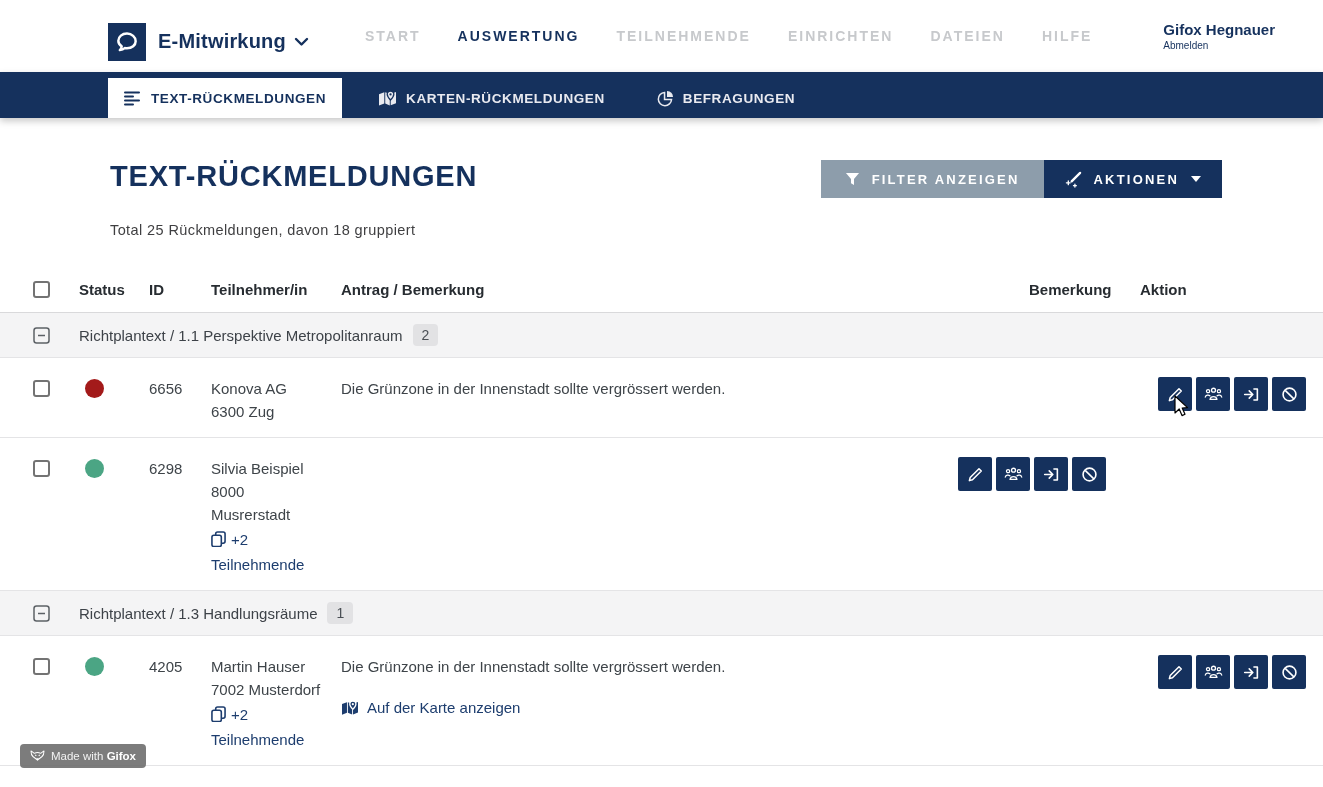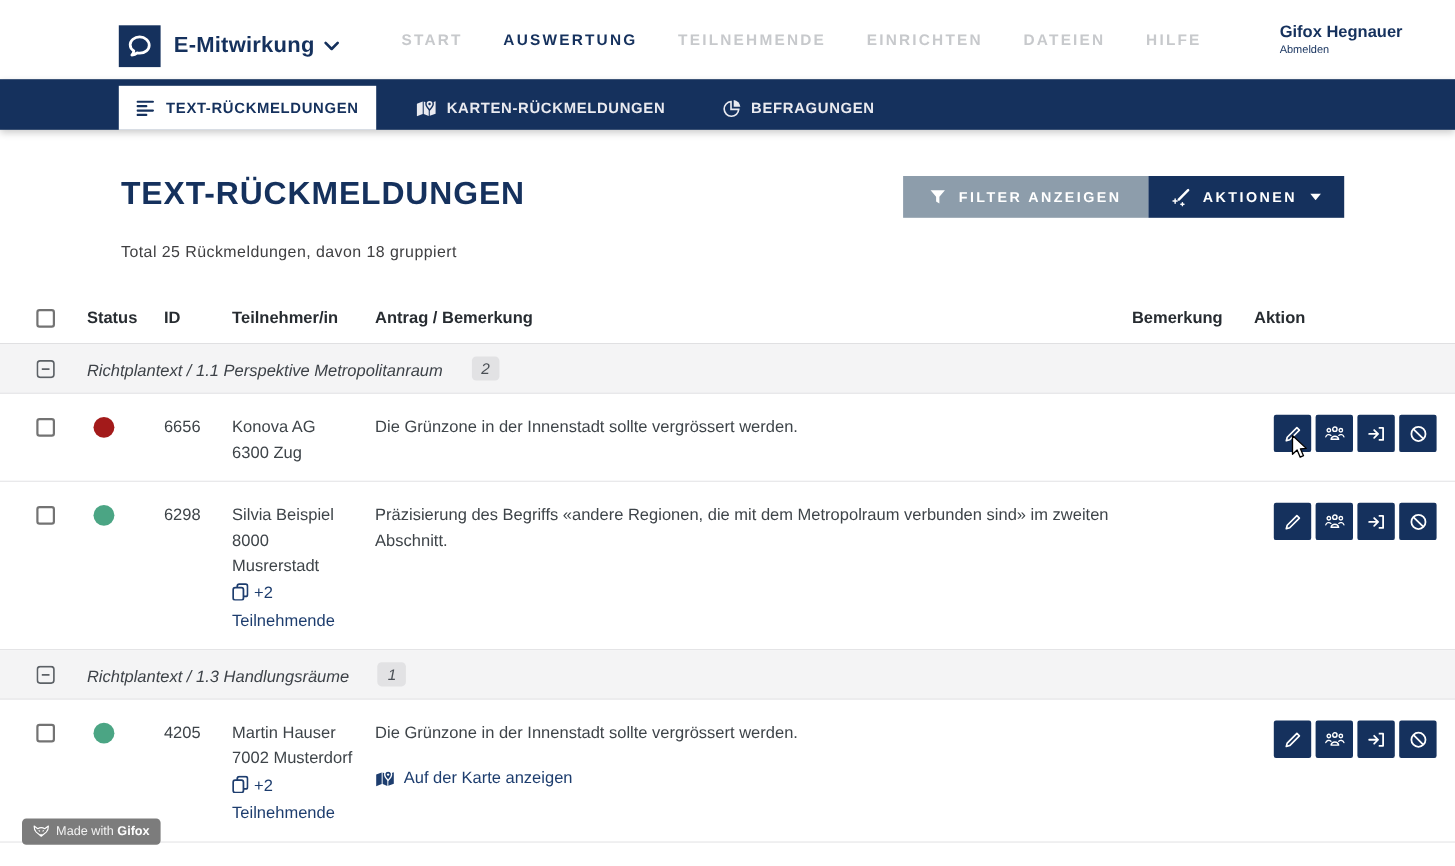--- a/index.html
+++ b/index.html
@@ -42,21 +42,21 @@
   .btn-actions{ background:var(--navy); padding:0 21px; }
   .summary{ margin:24px 101px 0 110px; font-size:14.5px; letter-spacing:.4px; color:#3f3f41; }
 
   
   .table{ margin-top:29px; width:1323px; }
   .trow{ display:grid; grid-template-columns:46px 70px 62px 130px 688px 111px 1fr; border-bottom:1px solid var(--row-border);padding-left:16px; }
   .cell{ padding-left:17px; }
   .thead{ height:46px; align-items:center; border-bottom:1px solid #d9d9db; }
   .thead .cell{ font-size:15px; font-weight:bold; color:#272c31; }
   .group-row{ background:var(--group-bg); height:45px; align-items:center; grid-template-columns:46px 1fr; }
-  .group-label-wrap{ display:flex; align-items:flex-end; gap:26px; padding-left:17px;font-style:italic; }
+  .group-label-wrap{ display:flex; align-items:center; gap:10px; padding-left:17px; }
   .group-label{ font-size:15px; color:#3d4248; }
   .g-badge{ background:#e2e2e4; color:#4a4f55; font-size:14px; padding:3px 9px; border-radius:4px; }
   .data-row .cell{ padding-top:19px; padding-bottom:14px; font-size:15px; line-height:23px; }
   .status-dot{ width:19px; height:19px; border-radius:50%; margin-left:6px; margin-top:2px; }
   .p-extra{ margin-top:2px; }
   .link{ color:var(--navy-link); cursor:pointer; display:inline; }
   .link .lic{ display:inline-block; vertical-align:-2px; margin-right:5px; }
   .map-line{ margin-top:18px; display:flex; align-items:center; gap:8px; color:var(--navy-link); cursor:pointer; }
   .cell-aktion{ display:flex; justify-content:flex-end; gap:4px; padding-right:17px; }
   .abtn{ width:34px; height:34px; background:var(--navy); border:none; border-radius:2px; display:flex; align-items:center; justify-content:center; cursor:pointer; flex:none; }
@@ -257,24 +257,20 @@
         <span class="link">
           <span class="lic">
             <svg width="15" height="16" viewBox="0 0 16 17">
                   <rect x="5" y="1" width="10" height="12" rx="2" fill="none" stroke="#1d3d6e" stroke-width="1.7"></rect>
                   <rect x="1" y="4.5" width="10" height="12" rx="2" fill="#fff" stroke="#1d3d6e" stroke-width="1.7"></rect>
                 </svg>
           </span><span>+2 Teilnehmende</span>
         </span>
       </div>
     </div>
-    <div class="cell">
-      <div>Präzisierung des Begriffs «andere Regionen, die mit dem Metropolraum verbunden sind» im zweiten Abschnitt.</div>
-
-    </div>
     <div class="cell"></div>
     <div class="cell cell-aktion">
       <button class="abtn">
         <span style="display:flex">
           <svg width="17" height="17" viewBox="0 0 18 18">
                 <path d="M12.7 2.9l2.4 2.4L5.8 14.6l-3.3.9.9-3.3z" fill="none" stroke="#fff" stroke-width="1.6" stroke-linejoin="round"></path>
               </svg>
         </span>
       </button>
       <button class="abtn">

